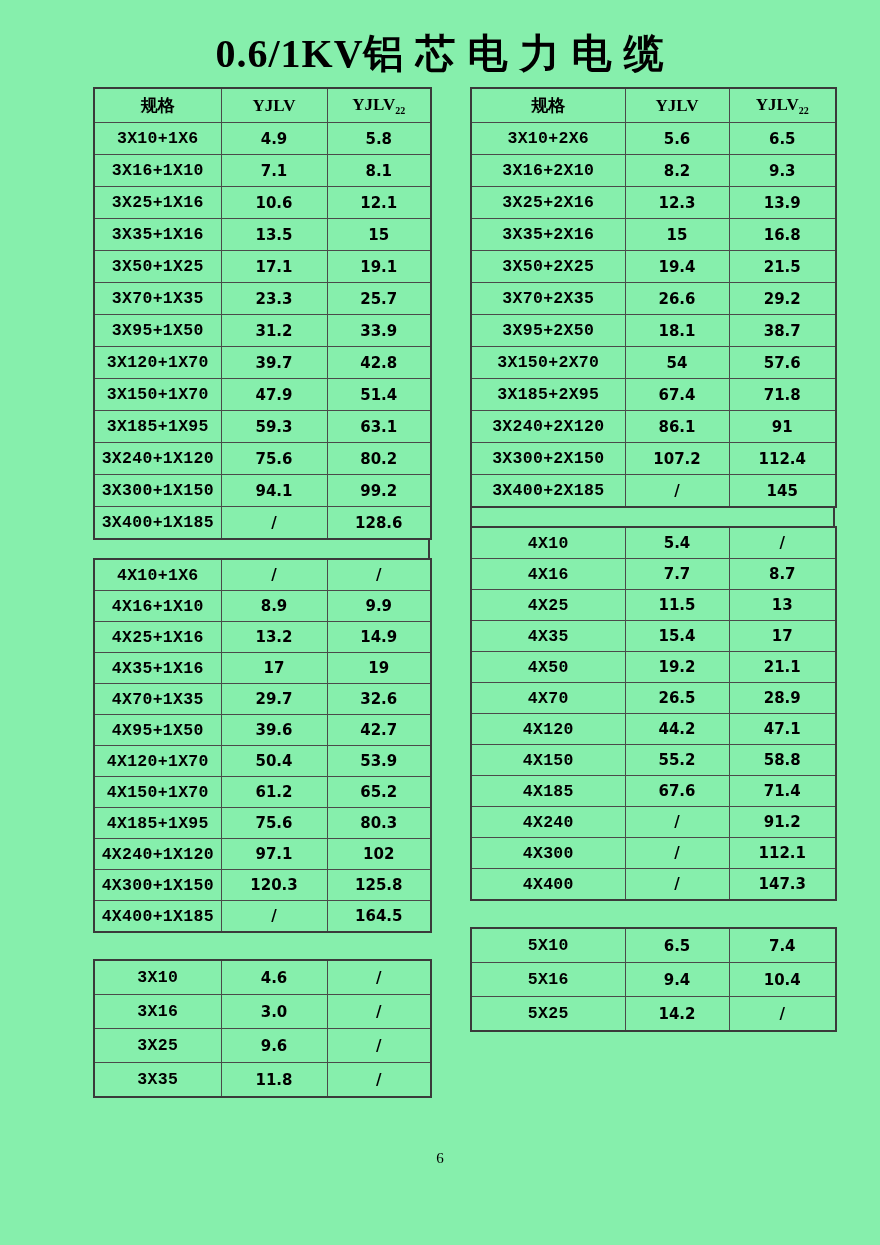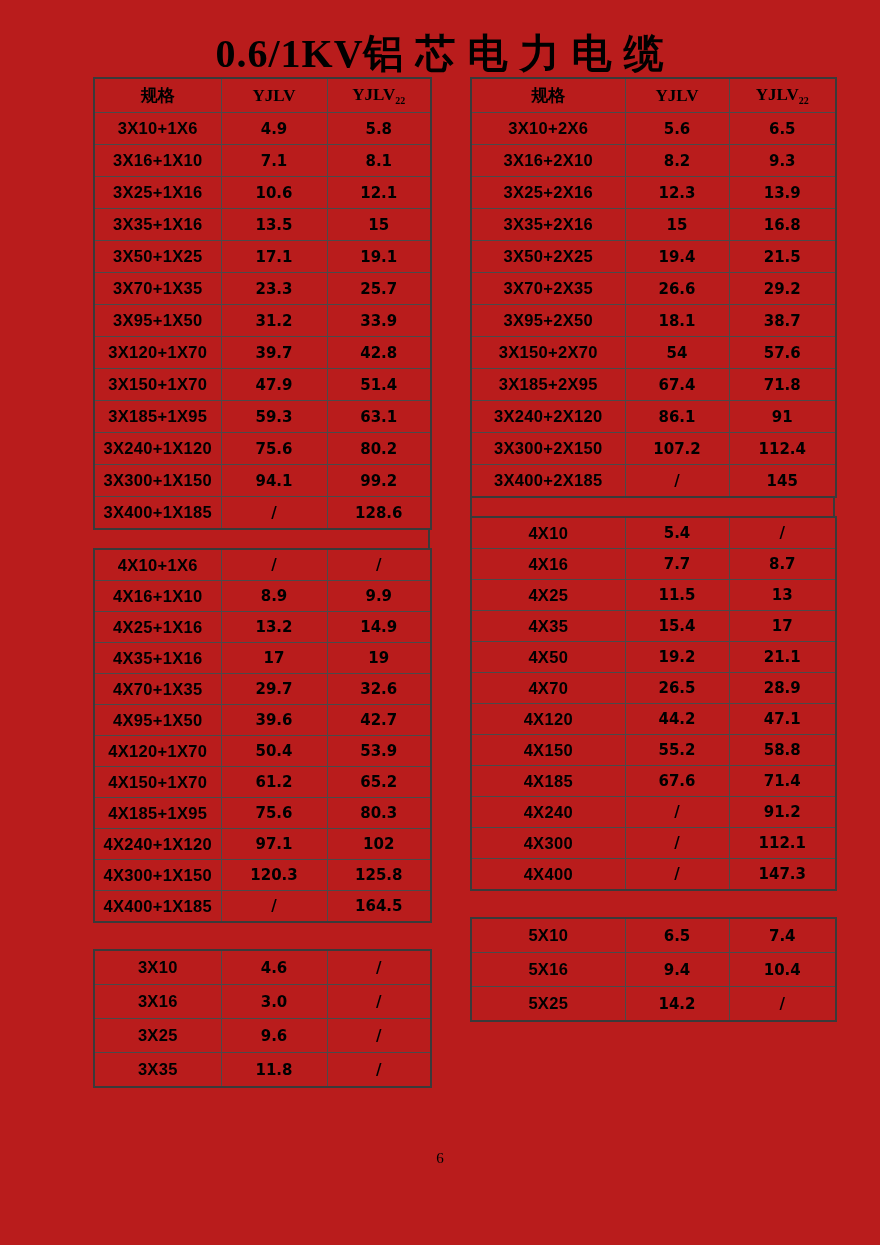--- a/index.html
+++ b/index.html
@@ -4,31 +4,31 @@
 <style>
   html, body { margin:0; padding:0; }
   body {
     width:880px; height:1245px;
     background:#ffffff;
     font-family:"Liberation Serif", "DejaVu Serif", serif;
     color:#000;
     position:relative;
     overflow:hidden;
   }
-  .page { position:absolute; inset:0; background:#b91c1c; }
+  .page { position:absolute; inset:0; background:#86efac; }
 
   .title {
     position:absolute; top:26px; left:10px; width:860px;
     text-align:center;
     font-size:40px; font-weight:bold;
     letter-spacing:1px;
     white-space:nowrap;
   }
 
-  .tcol { position:absolute; top:77px; }
+  .tcol { position:absolute; top:87px; }
   .tcol.left  { left:93px;  width:337px; }
   .tcol.right { left:470px; width:365px; }
 
   table {
     border-collapse:collapse;
     table-layout:fixed;
     width:100%;
     border:2px solid #3a3a3a;
   }
   th, td {
@@ -44,21 +44,21 @@
     font-weight:bold;
     font-family:"Liberation Serif", "DejaVu Serif", serif;
   }
   thead th sub { font-size:10px; }
 
   .b1 td { height:31px; }
   .b2 td { height:30px; }
   .b3 td { height:33px; }
 
   td.spec {
-    font-family:Liberation Sans, sans-serif;
+    font-family:Liberation Mono, monospace;
     font-size:16.5px; font-weight:bold;
     letter-spacing:0.3px;
   }
   td.num {
     font-family:"DejaVu Sans", "Liberation Sans", sans-serif;
     font-size:15px; font-weight:bold;
   }
 
   .gap  { position:relative; }
   .gap1 { height:18px; }

